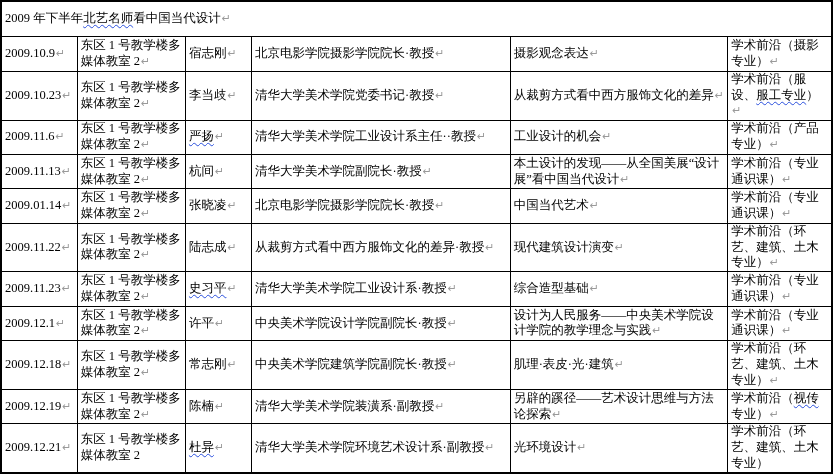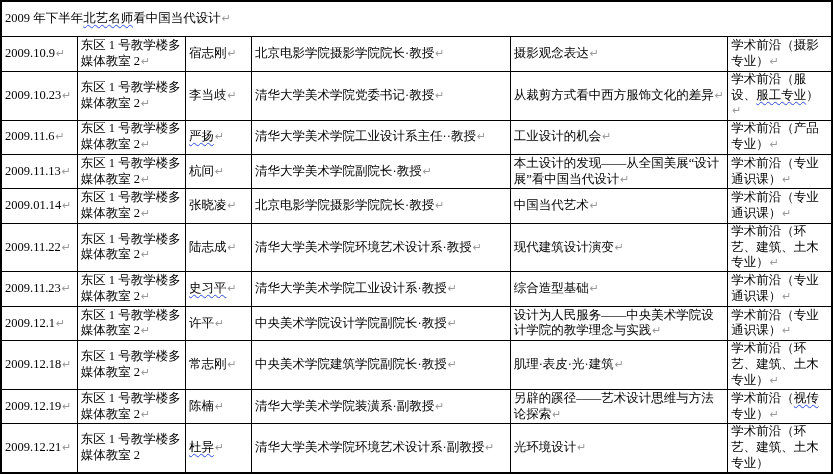--- a/index.html
+++ b/index.html
@@ -131,21 +131,21 @@
           <td class="c-loc"><span>东区 1 号教学楼多媒体教室 2</span><span class="pm">↵</span></td>
           <td class="c-spk"><span>张晓凌</span><span class="pm">↵</span></td>
           <td class="c-unit"><span>北京电影学院摄影学院院长·教授</span><span class="pm">↵</span></td>
           <td class="c-lec"><span>中国当代艺术</span><span class="pm">↵</span></td>
           <td class="c-course"><span>学术前沿（专业通识课）</span><span class="pm">↵</span></td>
         </tr>
         <tr class="data-row">
           <td class="c-time"><span>2009.11.22</span><span class="pm">↵</span></td>
           <td class="c-loc"><span>东区 1 号教学楼多媒体教室 2</span><span class="pm">↵</span></td>
           <td class="c-spk"><span>陆志成</span><span class="pm">↵</span></td>
-          <td class="c-unit"><span>清华大学美术学院环境艺术设计系·教授</span><span class="pm">↵</span></td>
+          <td class="c-unit"><span>从裁剪方式看中西方服饰文化的差异·教授</span><span class="pm">↵</span></td>
           <td class="c-lec"><span>现代建筑设计演变</span><span class="pm">↵</span></td>
           <td class="c-course"><span>学术前沿（环艺、建筑、土木专业）</span><span class="pm">↵</span></td>
         </tr>
         <tr class="data-row">
           <td class="c-time"><span>2009.11.23</span><span class="pm">↵</span></td>
           <td class="c-loc"><span>东区 1 号教学楼多媒体教室 2</span><span class="pm">↵</span></td>
           <td class="c-spk"><span class="u-grammar">史习平</span><span class="pm">↵</span></td>
           <td class="c-unit"><span>清华大学美术学院工业设计系·教授</span><span class="pm">↵</span></td>
           <td class="c-lec"><span>综合造型基础</span><span class="pm">↵</span></td>
           <td class="c-course"><span>学术前沿（专业通识课）</span><span class="pm">↵</span></td>

